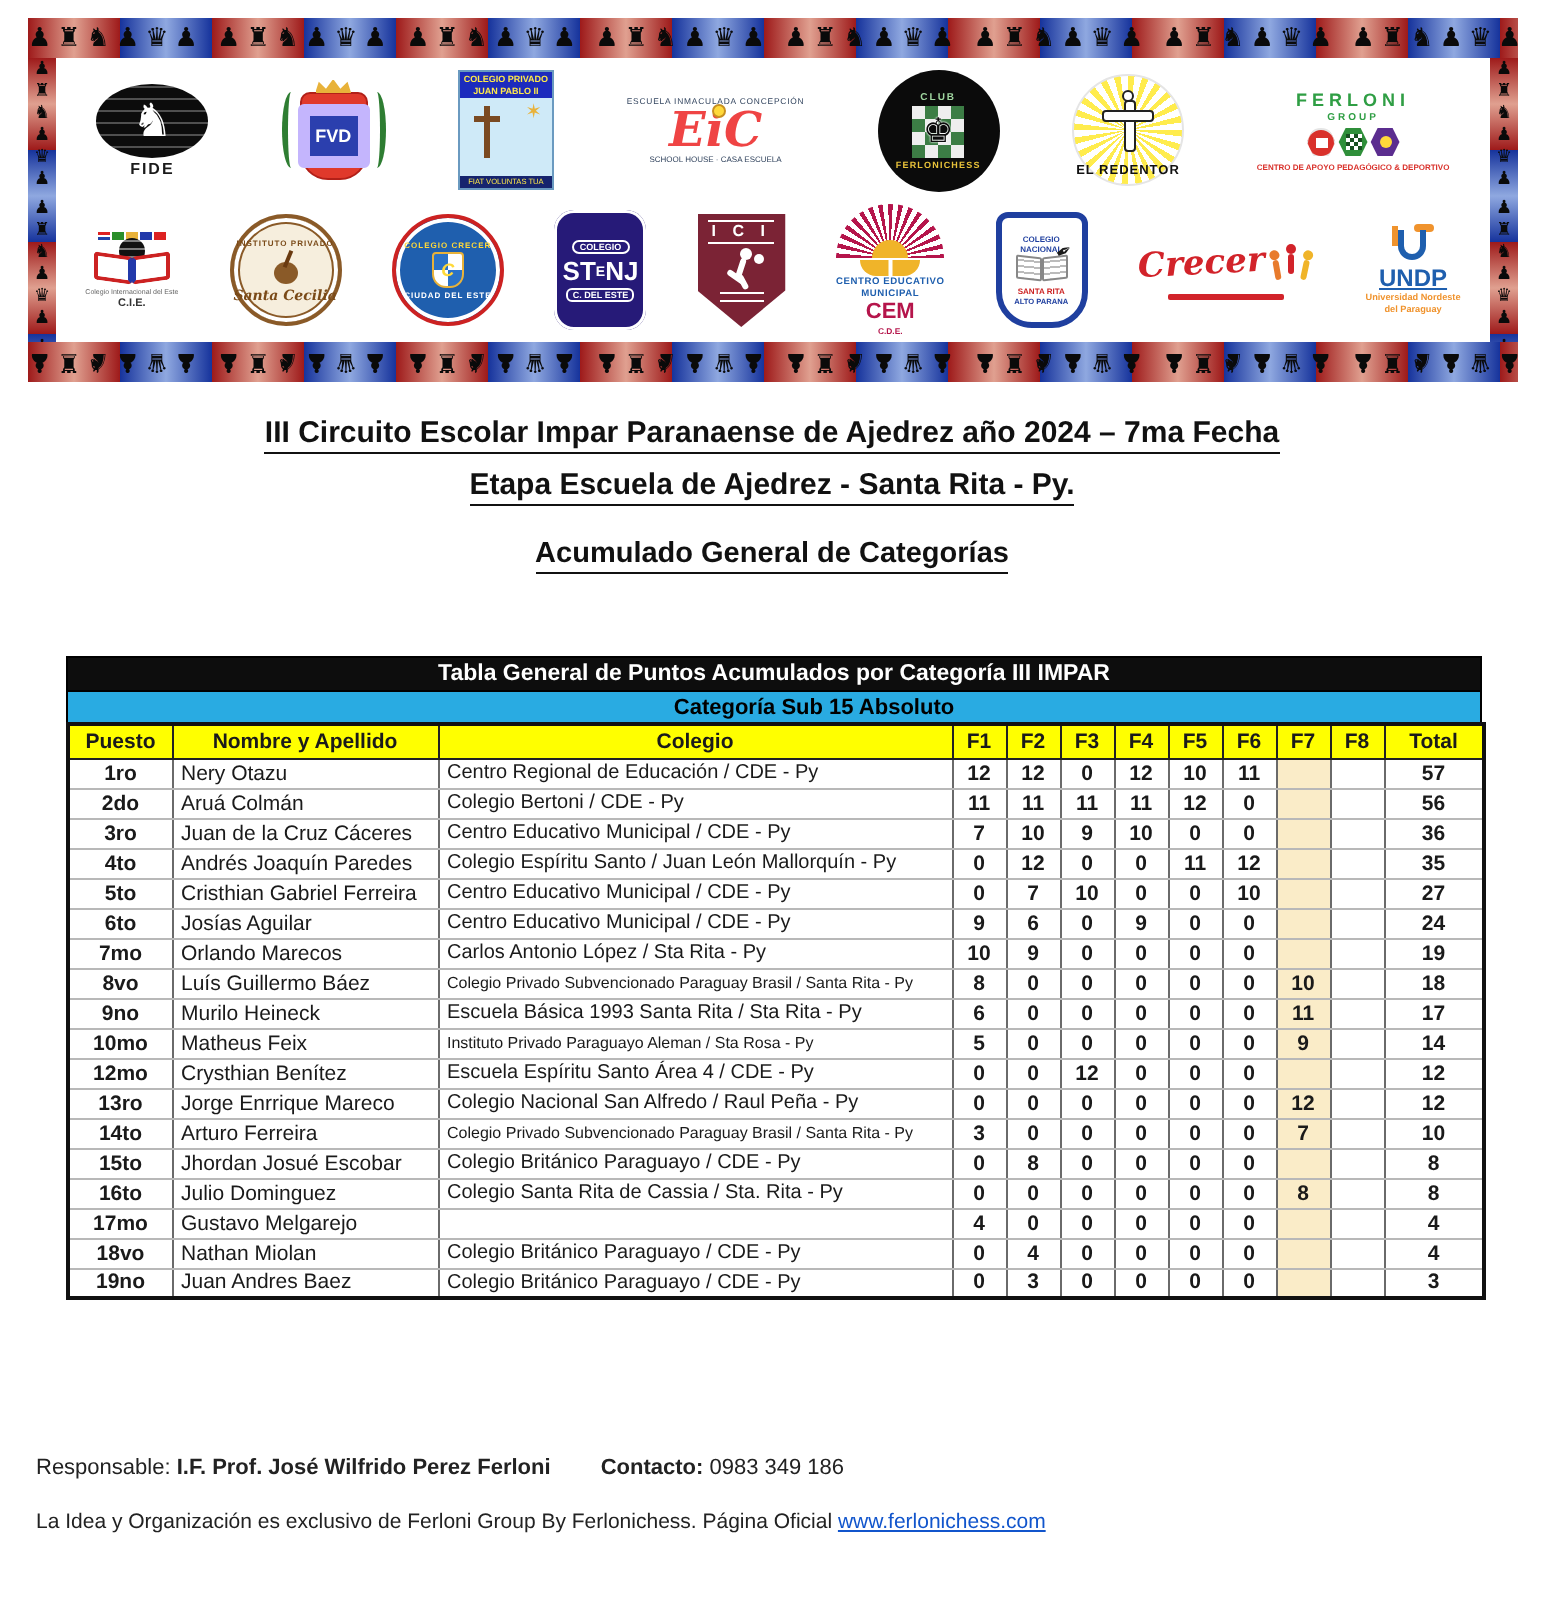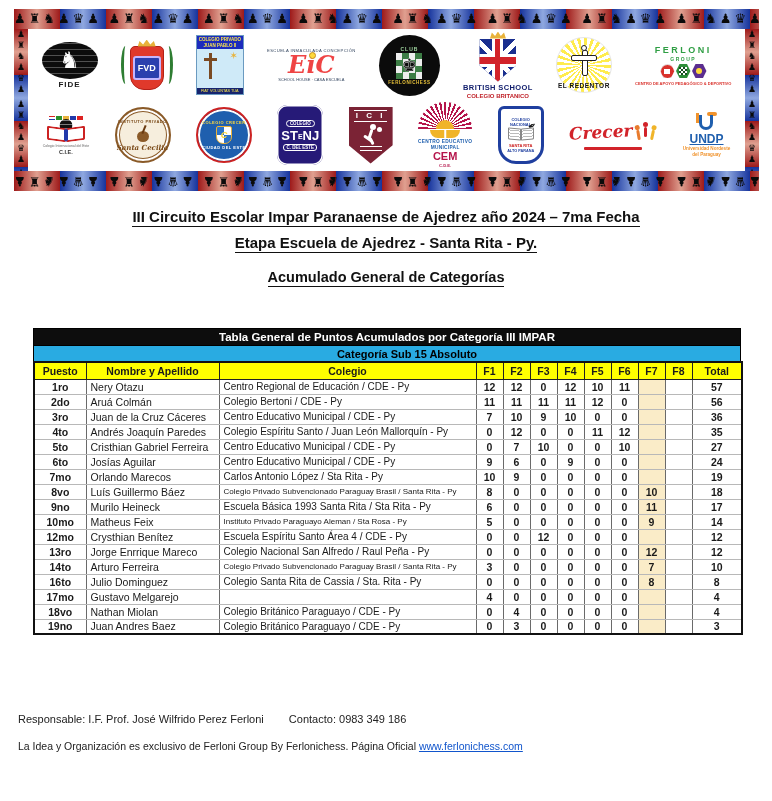--- a/index.html
+++ b/index.html
@@ -39,21 +39,21 @@
 
   
   .fvd-row { display:flex; align-items:center; }
   .laurel { width:9px; height:38px; border-left:3px solid #2e7d32; border-radius:50% 0 0 50%; }
   .laurel.r { transform:scaleX(-1); }
   .fvd-sh { position:relative; width:34px; height:44px; background:#e0392b;
       border-radius:5px 5px 14px 14px; display:flex; align-items:center; justify-content:center;
       border:1px solid #b22018; margin-top:5px; }
   .fvd-crown { position:absolute; top:-7px; width:18px; height:7px; background:#e8b23a;
       clip-path:polygon(0 100%,10% 20%,30% 70%,50% 0,70% 70%,90% 20%,100% 100%); }
-  .fvd-in { background:#2b3fae; border:2px solid #c4b5fd; color:#fff; font-size:9px;
+  .fvd-in { background:#2b3fae; border:6px solid #c4b5fd; color:#fff; font-size:9px;
       font-weight:bold; padding:5px 3px; border-radius:3px; }
 
   
   .jp2 { width:48px; height:60px; border:1px solid #6a9ac0; display:flex; flex-direction:column;
       overflow:hidden; background:#cfeaf8; }
   .jp2-h { background:#1c2bbd; color:#ffe94a; font-size:4.5px; font-weight:bold; line-height:1.25; padding:1px 0; }
   .jp2-b { flex:1; position:relative; }
   .jp2-cross { position:absolute; left:12px; top:4px; width:3px; height:26px; background:#7a4a22; }
   .jp2-cross::before { content:""; position:absolute; left:-5px; top:5px; width:13px; height:3px; background:#7a4a22; }
   .jp2-star { position:absolute; right:5px; top:1px; color:#e8b23a; font-size:10px; }
@@ -258,21 +258,21 @@
   td.puesto { font-weight:bold; text-align:center; }
   td.nombre { padding-left:4px; }
   td.colegio { padding-left:4px; font-size:10px; }
   td.colegio.small { font-size:8px; }
   td.num { font-weight:bold; text-align:center; }
   td.f7col { background:var(--f7-bg, #faecc8); }
   td.total { font-weight:bold; text-align:center; }
 
   
   .footer { margin:78px 0 0 18px; font-size:11px; color:#222; }
-  .footer .b { font-weight:normal; }
+  .footer .b { font-weight:bold; }
   .footer .gap { margin-left:22px; }
   .f-line2 { margin-top:15px; font-size:10.5px; }
   .f-line2 a { color:var(--link-color, #1155cc); }
 </style>
 </head>
 <body>
 
 <div class="page">
 
   <div class="banner">
@@ -313,26 +313,20 @@
           <div class="eic-sub">SCHOOL HOUSE · CASA ESCUELA</div>
         </div>
         <div class="logo">
           <div class="flc">
             <span class="flc-club">CLUB</span>
             <span class="flc-board">
                 <span class="flc-king">♚</span>
               </span>
             <span class="flc-name">FERLONICHESS</span>
           </div>
-        </div>
-        <div class="logo">
-          <span class="bs-crown"></span>
-          <span class="bs-sh"></span>
-          <span class="bs-t1">BRITISH SCHOOL</span>
-          <span class="bs-t2">COLEGIO BRITANICO</span>
         </div>
         <div class="logo">
           <div class="red">
             <div class="red-fig">
                 <span class="red-head"></span>
               </div>
             <div class="red-txt">EL REDENTOR</div>
           </div>
         </div>
         <div class="logo">
@@ -664,20 +658,34 @@
             <td class="num">0</td>
             <td class="num">0</td>
             <td class="num">0</td>
             <td class="num">0</td>
             <td class="num">0</td>
             <td class="num f7col">7</td>
             <td class="num"></td>
             <td class="total">10</td>
           </tr>
           <tr>
+            <td class="puesto">15to</td>
+            <td class="nombre">Jhordan Josué Escobar</td>
+            <td class="colegio">Colegio Británico Paraguayo / CDE - Py</td>
+            <td class="num">0</td>
+            <td class="num">8</td>
+            <td class="num">0</td>
+            <td class="num">0</td>
+            <td class="num">0</td>
+            <td class="num">0</td>
+            <td class="num f7col"></td>
+            <td class="num"></td>
+            <td class="total">8</td>
+          </tr>
+          <tr>
             <td class="puesto">16to</td>
             <td class="nombre">Julio Dominguez</td>
             <td class="colegio">Colegio Santa Rita de Cassia / Sta. Rita - Py</td>
             <td class="num">0</td>
             <td class="num">0</td>
             <td class="num">0</td>
             <td class="num">0</td>
             <td class="num">0</td>
             <td class="num">0</td>
             <td class="num f7col">8</td>

